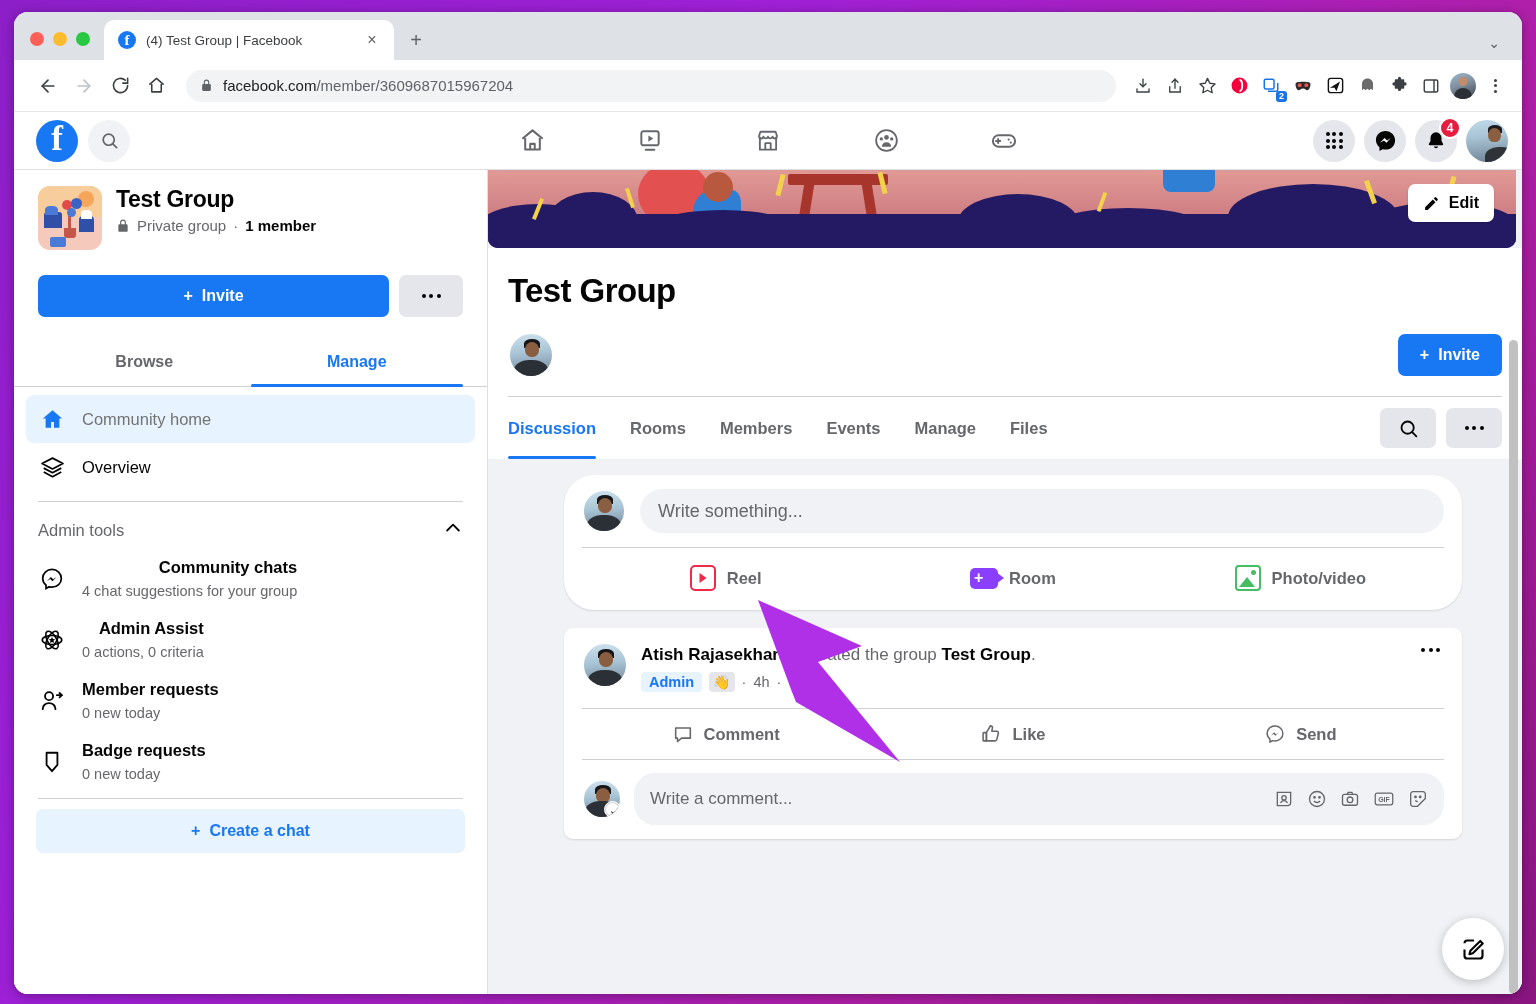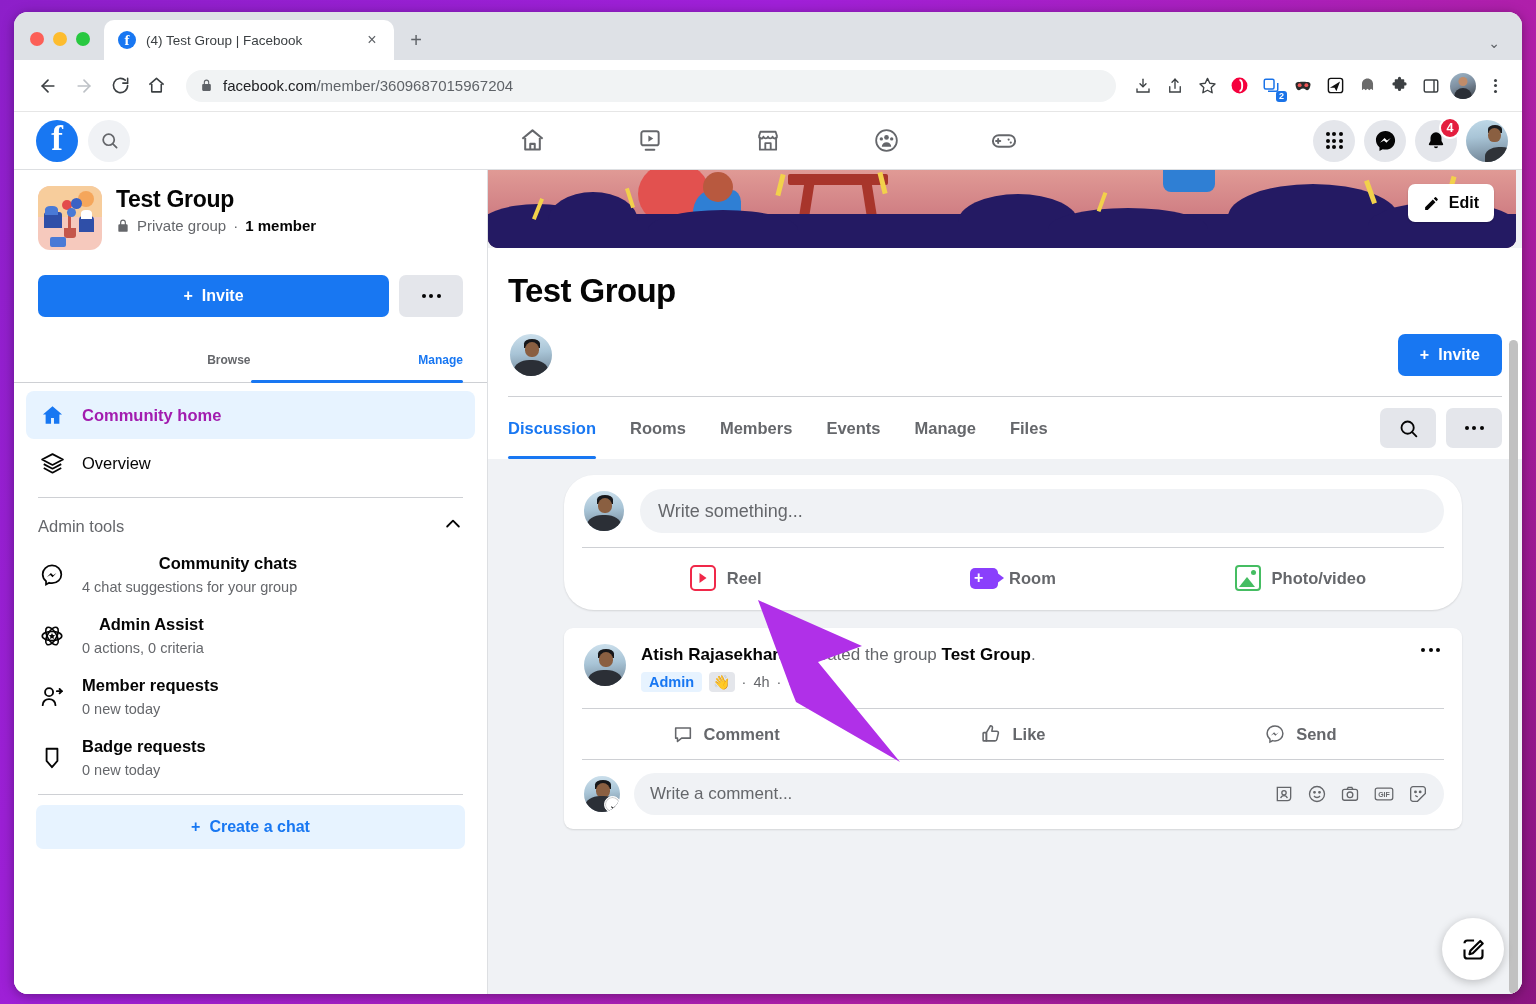--- a/index.html
+++ b/index.html
@@ -239,38 +239,38 @@
   }
   .kebab-h { display: flex; gap: 3.5px; }
   .kebab-h i { width: 4px; height: 4px; border-radius: 50%; background: #050505; display: block; }
 
   #side-tabs {
     display: flex; margin-top: 22px;
     border-bottom: 1px solid #ced0d4;
     padding: 0 24px;
   }
   .stab {
-    flex: 1; text-align: right; padding: 14px 0 15px;
-    font-size: 12px; font-weight: 600; color: #65676b;
+    flex: 1; text-align: center; padding: 14px 0 15px;
+    font-size: 16px; font-weight: 600; color: #65676b;
     cursor: pointer; position: relative;
   }
   .stab.active { color: #1877f2; }
   .stab.active::after {
     content: ''; position: absolute; left: 0; right: 0; bottom: -1px;
     height: 3px; background: #1877f2; border-radius: 2px;
   }
 
   .nav-list { padding: 8px 12px 0; }
   .nav-item {
     display: flex; align-items: center; gap: 16px;
     padding: 10px 12px; border-radius: 8px; cursor: pointer;
     min-height: 48px;
   }
   .nav-item.active { background: #e7f3ff; }
-  .nav-item.active .nav-label { color: #a21caf; font-weight: 700; }
+  .nav-item.active .nav-label { color: #737373; font-weight: 400; }
   .nav-icon { width: 28px; display: flex; justify-content: center; flex: none; color: #050505; }
   .nav-label { font-size: 16.5px; color: #050505; font-weight: 500; }
   .nav-sub { font-size: 14.5px; color: #65676b; margin-top: 6px; }
   .nav-text-wrap { display: flex; flex-direction: column; }
   .nav-text-wrap .nav-label { font-weight: 600; text-align: right; }
 
   .divider { height: 1px; background: #ced0d4; margin: 10px 24px; }
 
   .section-head {
     display: flex; align-items: center; justify-content: space-between;
@@ -442,21 +442,21 @@
   .post-act {
     flex: 1; display: flex; align-items: center; justify-content: center; gap: 10px;
     padding: 9px 0; border-radius: 7px; cursor: pointer;
     font-size: 16.5px; font-weight: 600; color: #65676b;
   }
   .comment-row {
     display: flex; align-items: center; gap: 12px;
     border-top: 1px solid #ced0d4; padding: 13px 0 14px;
   }
   .comment-input {
-    flex: 1; height: 42px; background: #f0f2f5; border-radius: 21px;
+    flex: 1; height: 52px; background: #f0f2f5; border-radius: 21px;
     display: flex; align-items: center; padding: 4px 16px;
     font-size: 17px; color: #65676b;
   }
   .ci-icons { margin-left: auto; display: flex; gap: 13px; color: #65676b; }
   .ci-icons span { cursor: pointer; display:flex; }
 
   .avatar-badge { position: relative; }
   .avatar-badge::after {
     content:''; position:absolute; right:-1px; bottom:-1px;
     width: 15px; height: 15px; border-radius: 50%;

